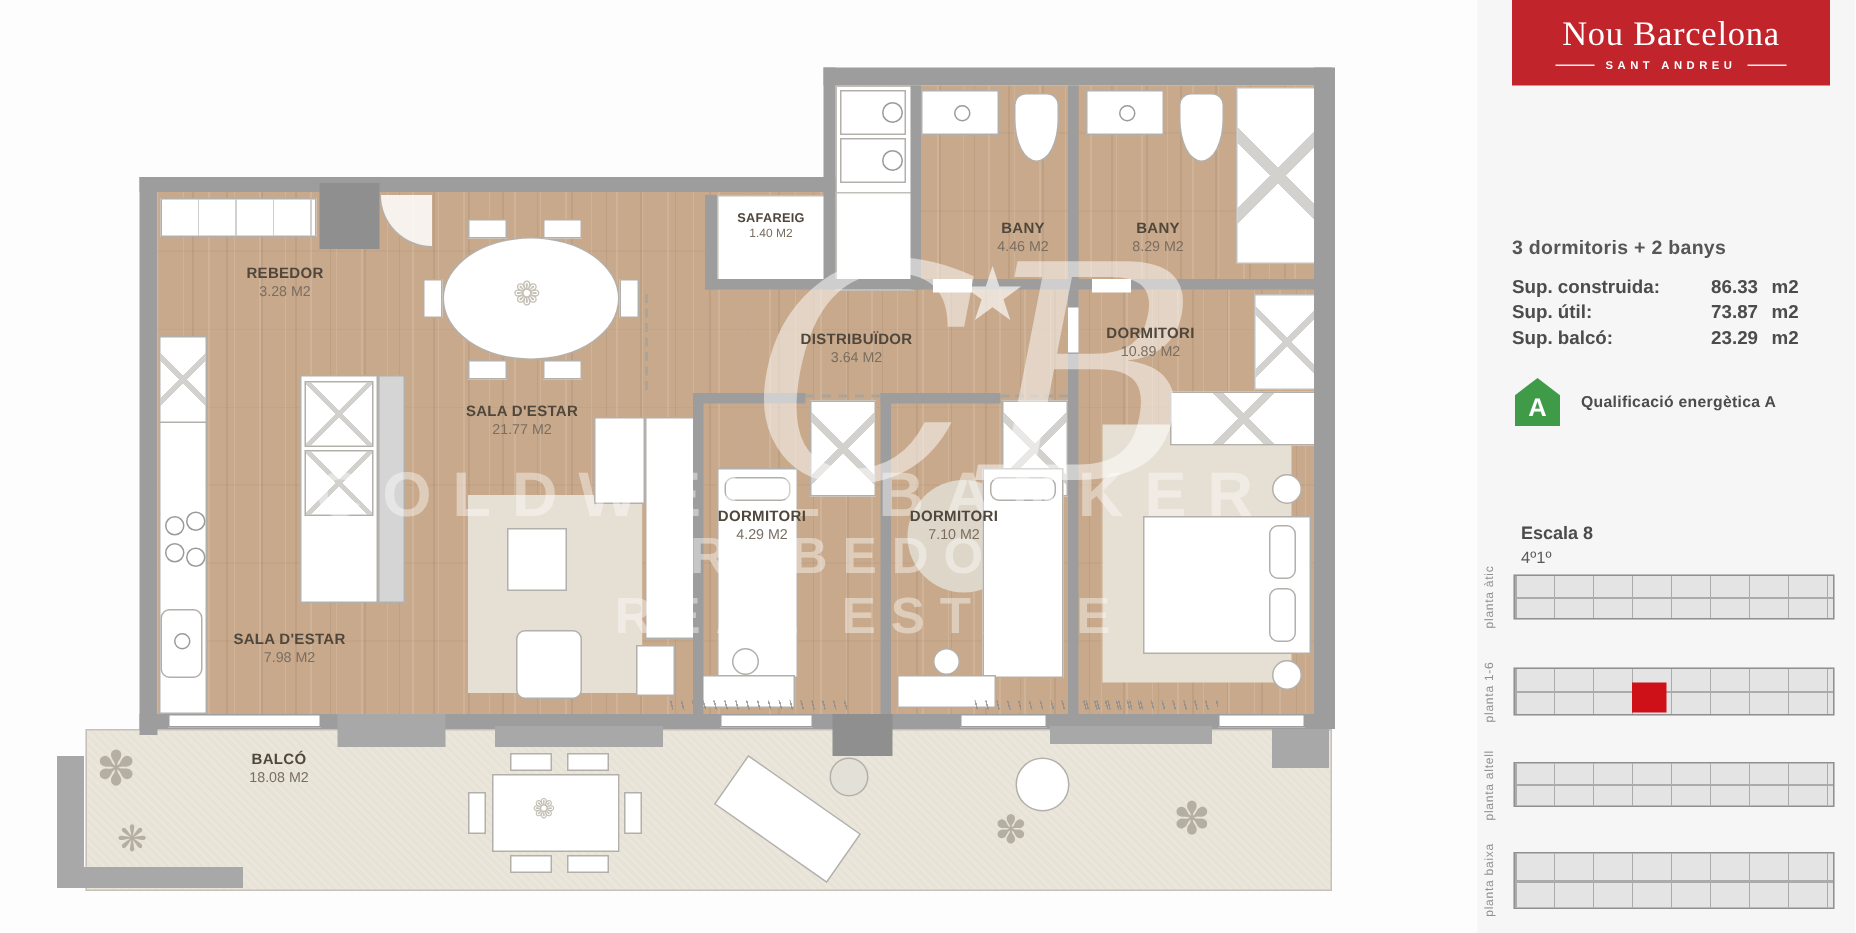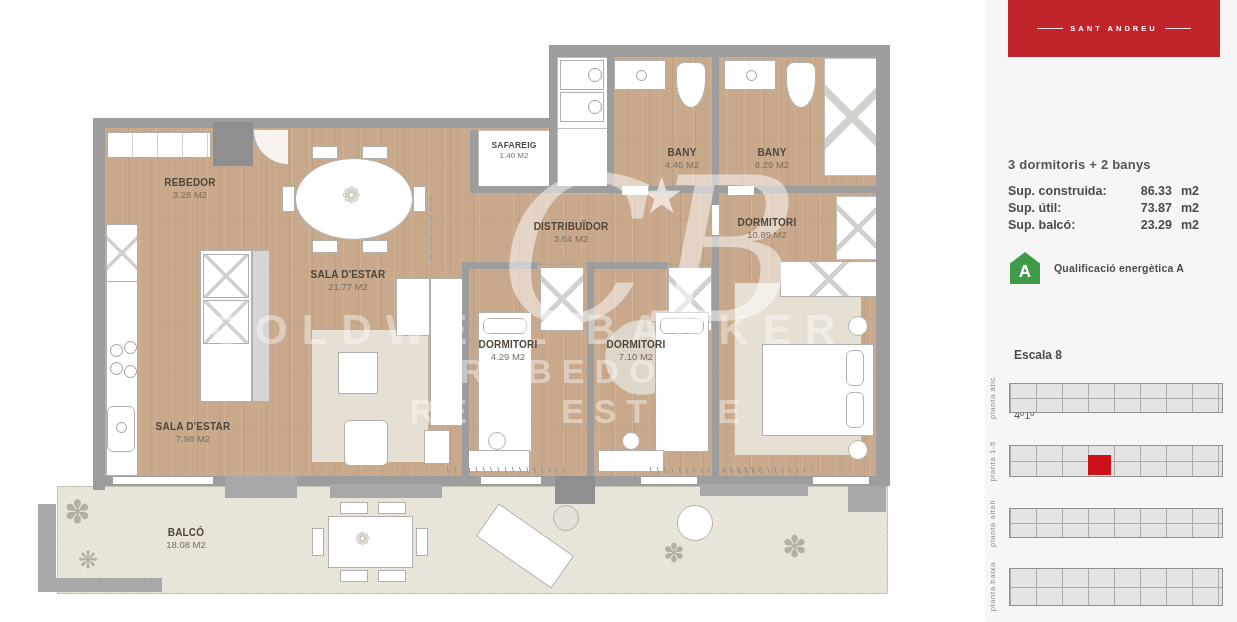--- a/index.html
+++ b/index.html
@@ -59,21 +59,21 @@
   .surf-row{position:absolute;left:23px;width:205px;font-size:12.5px;font-weight:700;color:#4c4c4c;}
   .surf-row .sl{display:inline-block;width:122px;}
   .surf-row .sv{display:inline-block;width:42px;text-align:right;}
   .surf-row .su{display:inline-block;margin-left:9px;}
   #energy{position:absolute;left:25px;top:252px;display:flex;align-items:center;gap:14px;}
   #energy-icon{width:30px;height:32px;background:#3f9b48;color:#fff;
      clip-path:polygon(50% 0,100% 36%,100% 100%,0 100%,0 36%);
      display:flex;align-items:flex-end;justify-content:center;font-size:17px;font-weight:700;padding-bottom:2px;box-sizing:border-box;}
   #energy-label{font-size:10.5px;font-weight:700;color:#4c4c4c;letter-spacing:.2px;}
   #escala{position:absolute;left:29px;top:346px;font-size:12px;font-weight:700;color:#4c4c4c;line-height:1.5;}
-  #escala .fd{font-size:11px;font-weight:400;color:#5a5a5a;margin-top:43px;}
+  #escala .fd{font-size:11px;font-weight:400;color:#5a5a5a;}
   .fp-row{position:absolute;left:3px;width:235px;display:flex;align-items:center;gap:9px;}
   .fp-label{writing-mode:vertical-rl;transform:rotate(180deg);font-size:8px;color:#8f8f8f;
             letter-spacing:.5px;white-space:nowrap;width:12px;text-align:center;}
   .fp-strip{flex:1;height:100%;background:#e4e4e4;border:1px solid #909090;position:relative;box-sizing:border-box;
     background-image:
       repeating-linear-gradient(90deg,#ababab 0 1px,transparent 1px 26px),
       linear-gradient(0deg,transparent 0 46%,#ababab 46% 50%,transparent 50%);}
   .unit-red{position:absolute;left:78px;bottom:1px;width:23px;height:20px;background:#ce1118;z-index:2;}
 </style>
 </head>
@@ -251,29 +251,30 @@
       <div class="rarea">4.29 M2</div>
     </div>
     <div class="rlabel" style="left:588px;top:338px;width:96px">
       <div class="rname">DORMITORI</div>
       <div class="rarea">7.10 M2</div>
     </div>
     <div class="rlabel" style="left:138px;top:420px;width:110px">
       <div class="rname">SALA D'ESTAR</div>
       <div class="rarea">7.98 M2</div>
     </div>
-    <div class="rlabel" style="left:140px;top:526px;width:92px">
+    <div class="rlabel" style="left:140px;top:500px;width:92px">
       <div class="rname">BALCÓ</div>
       <div class="rarea">18.08 M2</div>
     </div>
   </div>
 
   <div id="sidebar">
 
     <div id="brand">
+      <div id="brand-title">Nou Barcelona</div>
       <div id="brand-sub">SANT ANDREU</div>
     </div>
 
 
     <div id="unit-layout">3 dormitoris + 2 banys</div>
 
     <div class="surf-row" style="top:184px">
       <span class="sl">Sup. construida:</span><span class="sv">86.33</span><span class="su">m2</span>
     </div>
     <div class="surf-row" style="top:201px">

